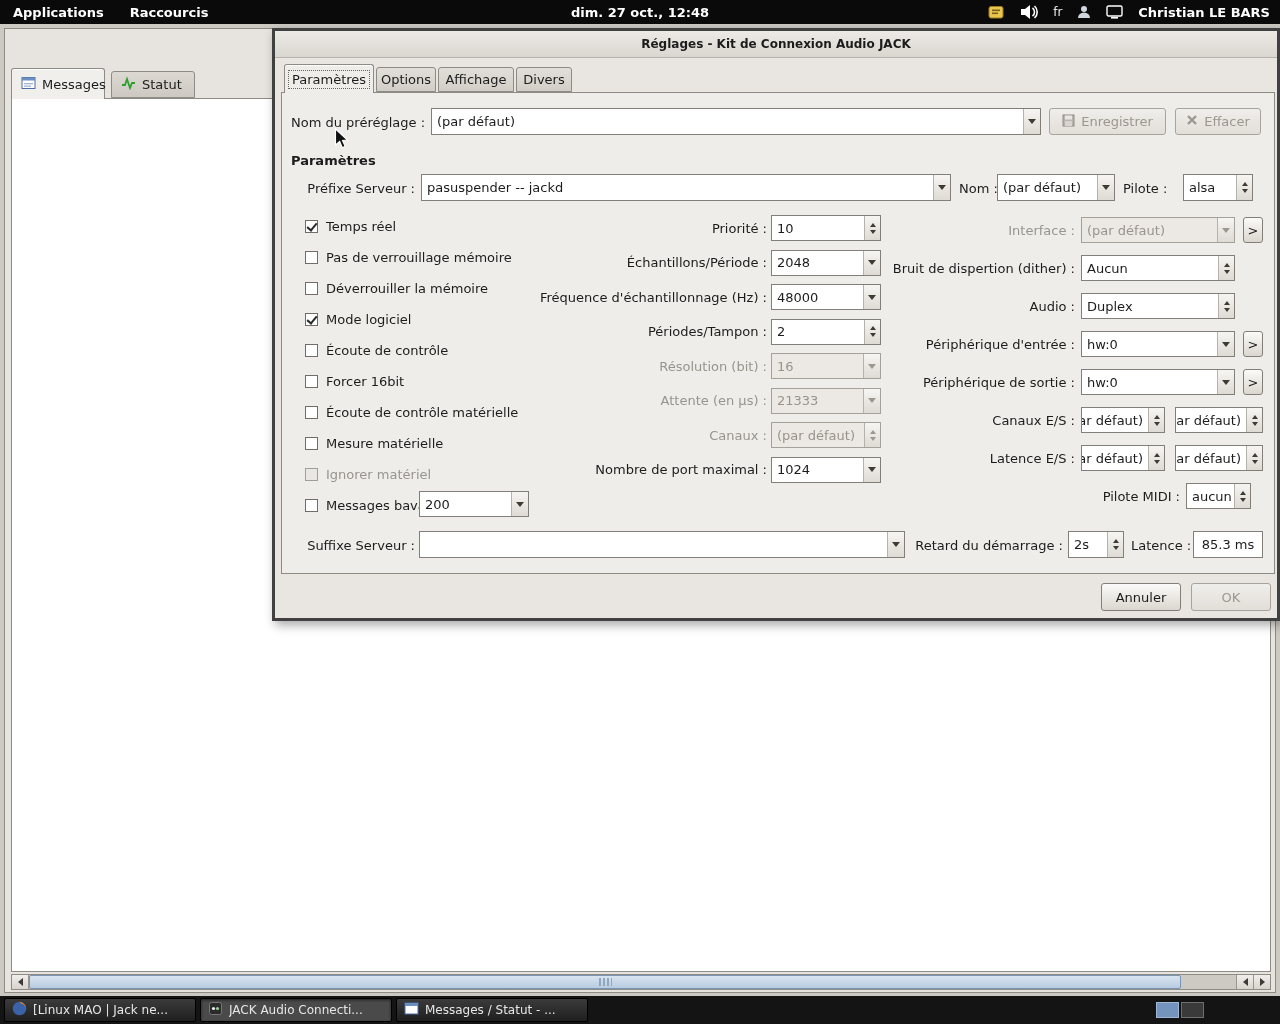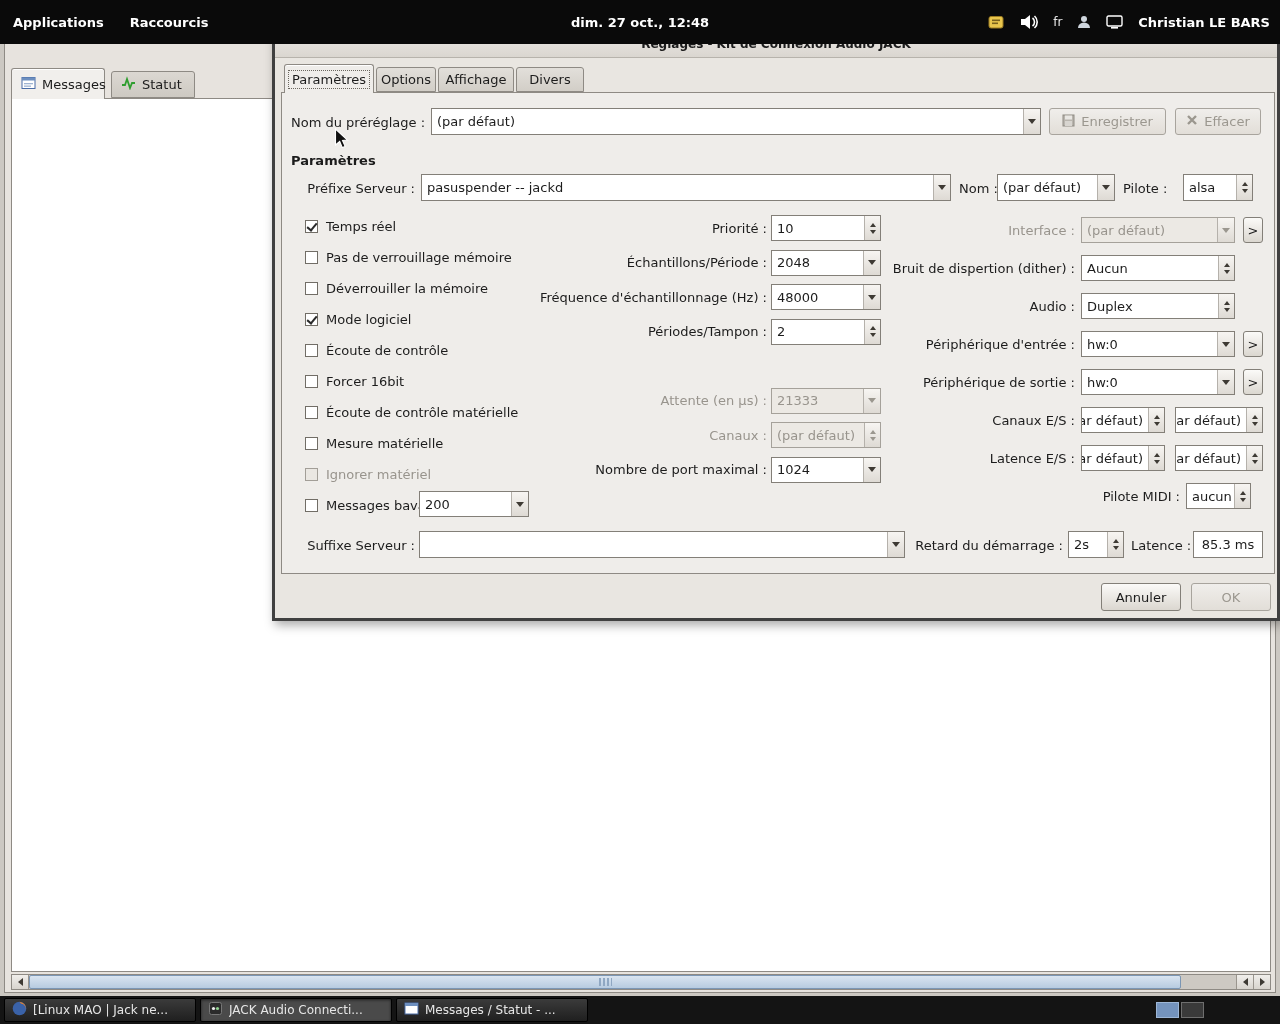--- a/index.html
+++ b/index.html
@@ -1,21 +1,21 @@
 <!DOCTYPE html>
 <html><head>
 <meta charset="utf-8">
 <style>
   * { margin:0; padding:0; box-sizing:border-box; }
   html,body { width:1280px; height:1024px; overflow:hidden; }
   body { font-family:"DejaVu Sans","Liberation Sans",sans-serif; background:#CCC8C2; font-size:13px; color:#1c1c1c; }
   #screen { position:relative; width:1280px; height:1024px; background:#CCC8C2; }
 
   
-  #top-panel { position:absolute; left:0; top:0; width:1280px; height:44px; background:#0a0a0a; color:#fff; display:flex; align-items:center; z-index:40; }
+  #top-panel { position:absolute; left:0; top:0; width:1280px; height:24px; background:#0a0a0a; color:#fff; display:flex; align-items:center; z-index:40; }
   .pmenu { padding:0 13px; font-size:13px; font-weight:bold; cursor:default; }
   .pclock { position:absolute; left:50%; transform:translateX(-50%); font-weight:bold; font-size:13px; }
   .pright { margin-left:auto; display:flex; align-items:center; gap:14px; padding-right:10px; }
   .picon { display:flex; align-items:center; }
   .klayout { font-size:12px; color:#e8e8e8; }
   .puser { font-weight:bold; font-size:13px; }
 
   
   #messages-window { position:absolute; left:4px; top:28px; width:1272px; height:965px; background:#E7E3DE; border:1px solid #8e8a84; z-index:1; }
   .mw-tab { position:absolute; display:flex; align-items:center; gap:6px; padding:0 9px; font-size:13px; border:1px solid #8e8a84; border-radius:3px 3px 0 0; }
@@ -277,21 +277,21 @@
 
     <div class="dtab active" style="left:9px;top:33px;width:90px;height:29px;">
       <span class="tlabel">Paramètres</span>
     </div>
     <div class="dtab" style="left:101px;top:36px;width:60px;height:25px;">
       <span class="tlabel">Options</span>
     </div>
     <div class="dtab" style="left:163px;top:36px;width:76px;height:25px;">
       <span class="tlabel">Affichage</span>
     </div>
-    <div class="dtab" style="left:241px;top:36px;width:68px;height:25px;">
+    <div class="dtab" style="left:241px;top:36px;width:56px;height:25px;">
       <span class="tlabel">Divers</span>
     </div>
 
     <div id="notebook-frame"></div>
 
     <div class="dlabel" style="left:16px;top:84px;">Nom du préréglage :</div>
     <div class="control combo abs" style="left:156px;top:77px;width:610px;height:27px;">
       <span class="val">(par défaut)</span>
       <span class="combo-arrow"></span>
     </div>
@@ -407,20 +407,28 @@
         <span class="mid-label">Périodes/Tampon :</span>
         <span class="control mid-control spin">
           <span class="val">2</span>
 
           <span class="spin-col">
             <i class="up"></i>
             <i class="dn"></i>
           </span>
         </span>
       </div>
+      <div class="mid-row" style="top: 322px;">
+        <span class="mid-label dim">Résolution (bit) :</span>
+        <span class="control mid-control combo disabled">
+          <span class="val">16</span>
+          <span class="combo-arrow"></span>
+
+        </span>
+      </div>
       <div class="mid-row" style="top: 356.5px;">
         <span class="mid-label dim">Attente (en µs) :</span>
         <span class="control mid-control combo disabled">
           <span class="val">21333</span>
           <span class="combo-arrow"></span>
 
         </span>
       </div>
       <div class="mid-row" style="top: 391px;">
         <span class="mid-label dim">Canaux :</span>

